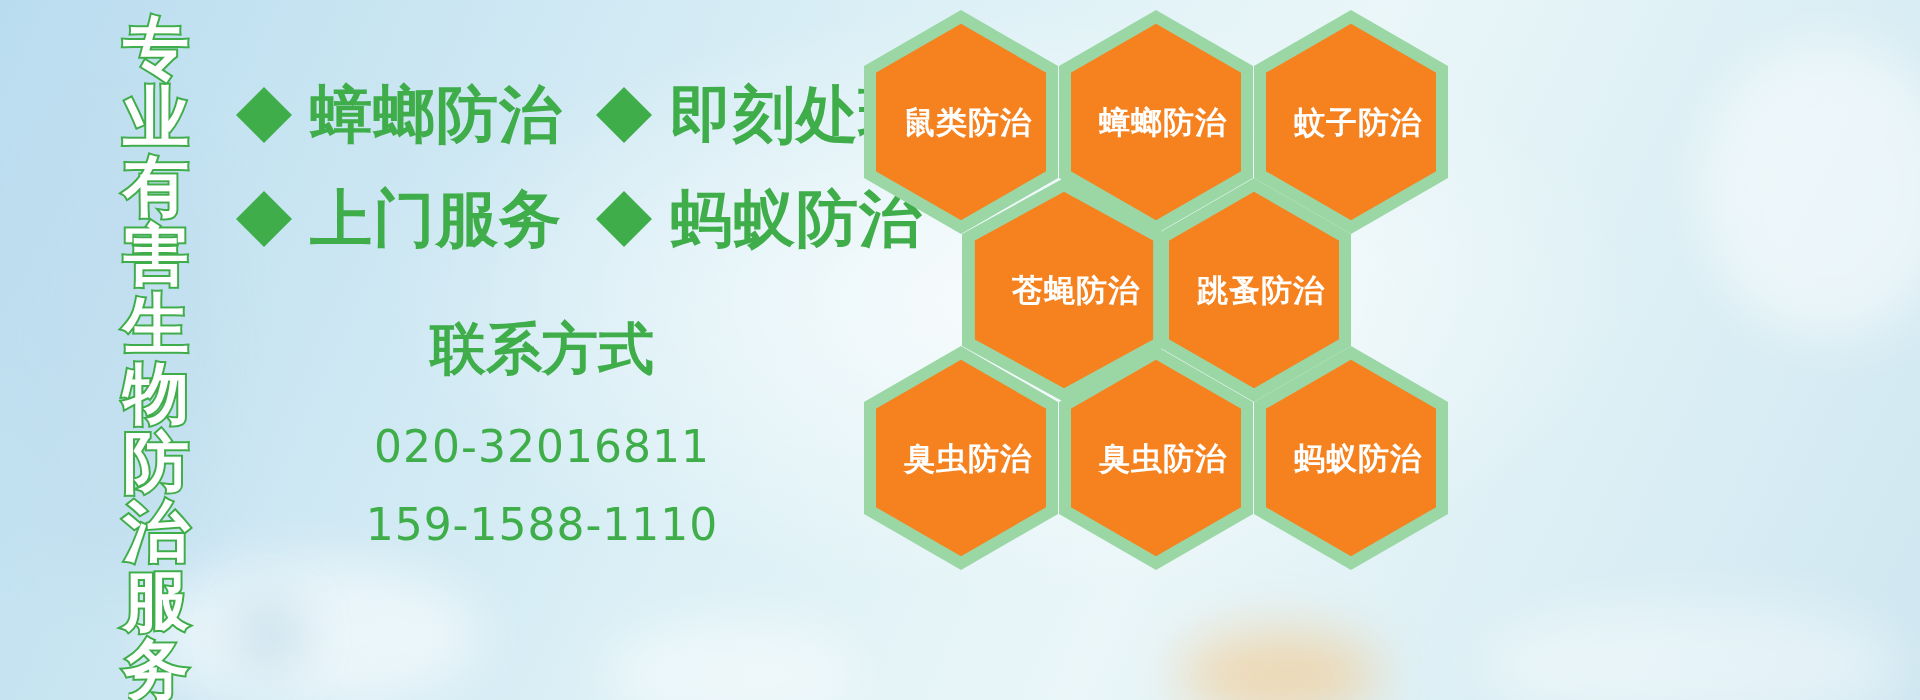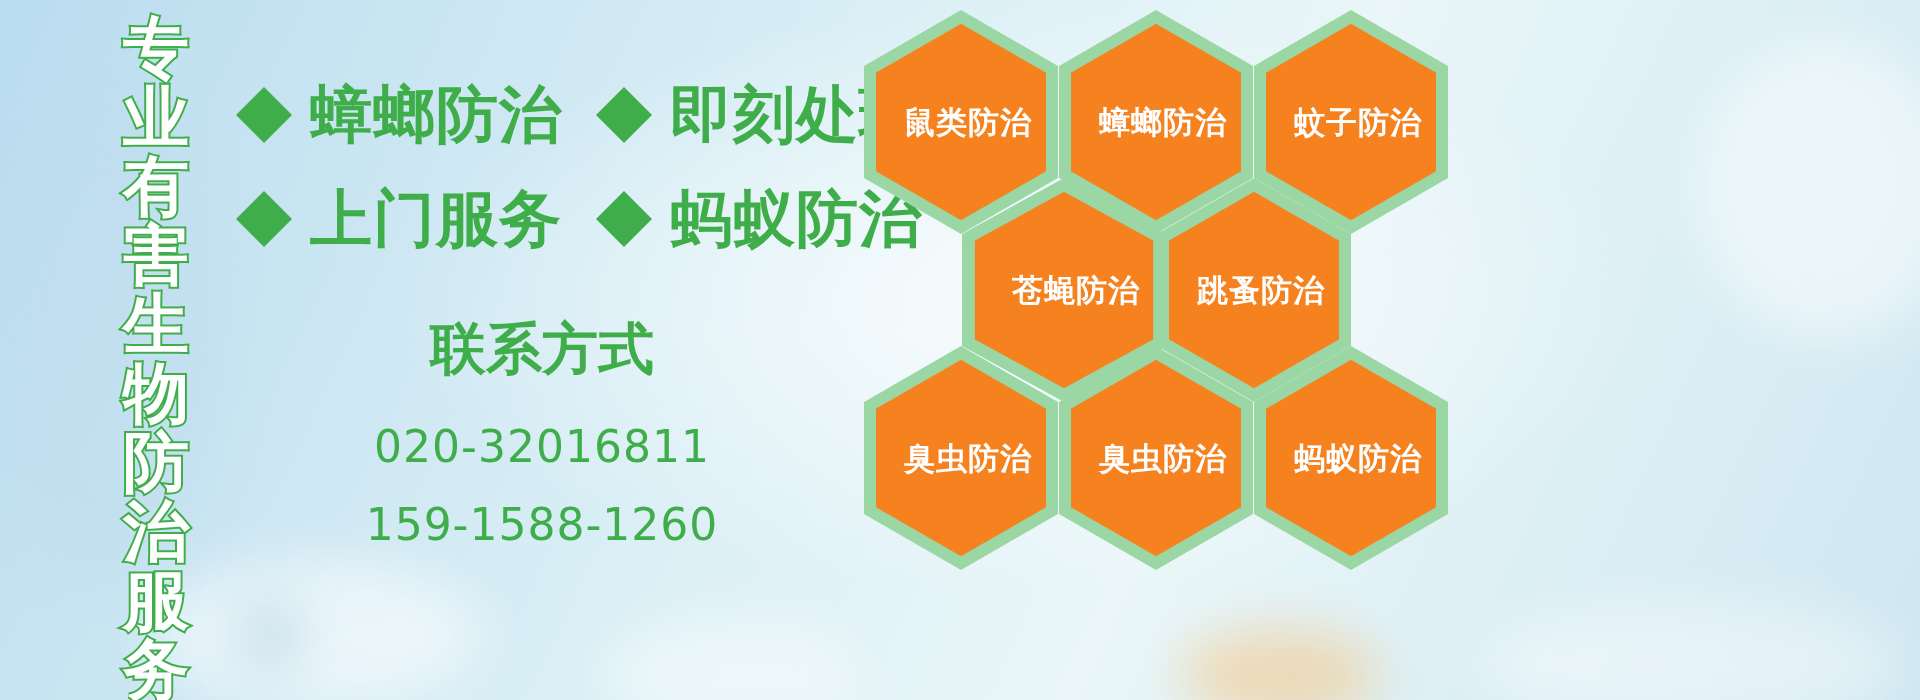--- a/index.html
+++ b/index.html
@@ -212,21 +212,21 @@
     </div>
     <div class="bullet-item">
       <span class="diamond"></span>
       <span class="bullet-label">蚂蚁防治</span>
     </div>
   </div>
 
   <div id="contact">
     <div class="contact-title">联系方式</div>
     <div class="phone">020-32016811</div>
-    <div class="phone">159-1588-1260</div>
+    <div class="phone">159-1588-1110</div>
   </div>
 
   <div id="honeycomb">
 
     <div class="hex" style="left: 6px;   top: 10px;">
       <div class="hex-outer"></div>
       <div class="hex-inner"></div>
       <div class="hex-label">鼠类防治</div>
     </div>
     <div class="hex" style="left: 201px; top: 10px;">

